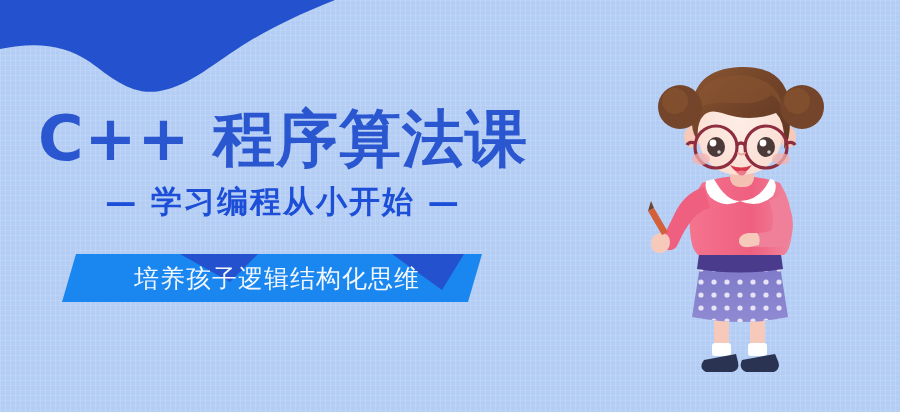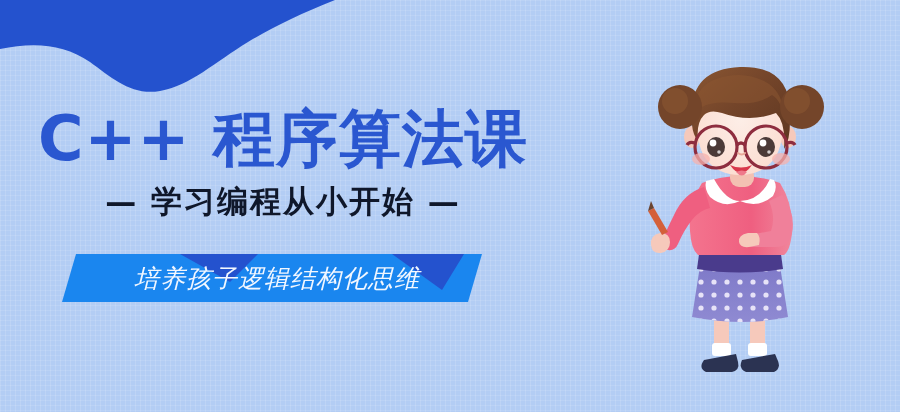--- a/index.html
+++ b/index.html
@@ -55,34 +55,33 @@
     margin: 16px;
     padding-left: 6px;
   }
 
   #sub-title {
     font-family: "DejaVu Sans", "Liberation Sans", sans-serif;
     font-weight: 700;
     font-size: 31px;
     line-height: 1.0;
     letter-spacing: 2px;
-    color: #0f172a;
+    color: #1d4ed8;
     white-space: nowrap;
     margin: 14px 0 0 0;
     padding-left: 6px;
   }
 
   
   #tagline-banner {
     position: absolute;
     left: 62px;
     top: 254px;
     width: 420px;
     height: 48px;
-    font-style: italic;
   }
   #tagline-shape {
     position: absolute;
     inset: 0;
   }
   #tagline-text {
     position: absolute;
     inset: 0;
     display: flex;
     align-items: center;

